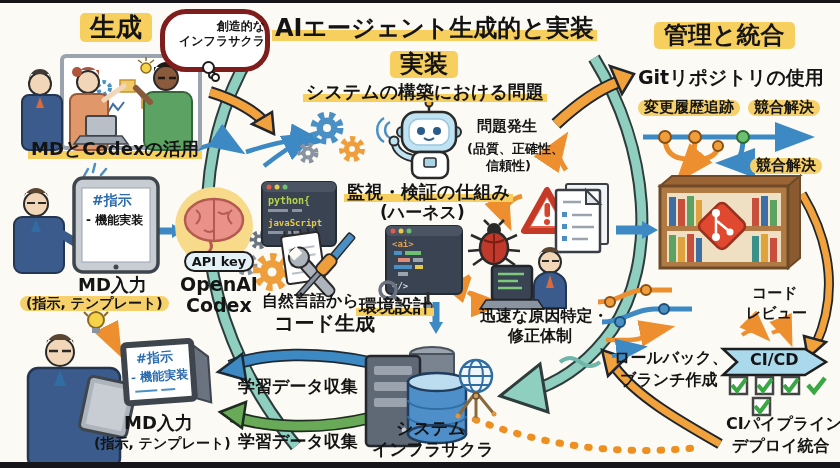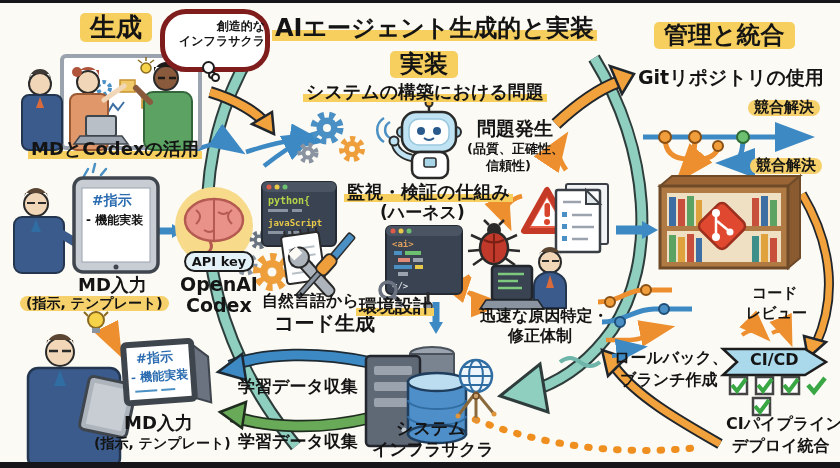--- a/index.html
+++ b/index.html
@@ -427,41 +427,42 @@
 </div>
 <div class="btail" style="left:202px;top:61px;width:9px;height:9px"></div>
 <div class="btail" style="left:211px;top:73px;width:5px;height:5px"></div>
 
 <div class="label hl" style="left:272px;top:16px;font-size:24px">AIエージェント生成的と実装</div>
 <div class="label pill" style="left:390px;top:51px;font-size:24px">実装</div>
 <div class="label hl" style="left:303px;top:83px;font-size:18px">システムの構築における問題</div>
 
 <div class="label pill" style="left:654px;top:22px;font-size:24px">管理と統合</div>
 <div class="label" style="left:638px;top:68px;font-size:19px">Gitリポジトリの使用</div>
+<div class="label hlf" style="left:638px;top:100px;font-size:15px">変更履歴追跡</div>
 <div class="label hlf" style="left:748px;top:100px;font-size:15px">競合解決</div>
 <div class="label hlf" style="left:750px;top:158px;font-size:15px">競合解決</div>
 
 <div class="label hl" style="left:28px;top:140px;font-size:18px">MDとCodexの活用</div>
 
 <div class="label blue" style="left:92px;top:193px;font-size:14px">#指示</div>
 <div class="label" style="left:86px;top:214px;font-size:12px">- 機能実装</div>
 <div class="label" style="left:78px;top:276px;font-size:18px">MD入力</div>
 <div class="label hlf" style="left:20px;top:296px;font-size:14px">(指示, テンプレート)</div>
 
 <div class="apikey">API key</div>
 <div class="label" style="left:180px;top:275px;font-size:19px">OpenAI</div>
 <div class="label" style="left:186px;top:296px;font-size:19px">Codex</div>
 <div class="label" style="left:262px;top:293px;font-size:16px">自然言語から</div>
 <div class="label" style="left:274px;top:313px;font-size:20px">コード生成</div>
 
 <div class="label hl" style="left:344px;top:183px;font-size:18px">監視・検証の仕組み</div>
 <div class="label" style="left:380px;top:204px;font-size:17px">(ハーネス)</div>
 <div class="label hl" style="left:356px;top:297px;font-size:18px">環境設計</div>
 
-<div class="label" style="left:477px;top:119px;font-size:19px">問題発生</div>
+<div class="label" style="left:477px;top:119px;font-size:15px">問題発生</div>
 <div class="label" style="left:467px;top:142px;font-size:13px">(品質、正確性、</div>
 <div class="label" style="left:486px;top:159px;font-size:13px">信頼性)</div>
 <div class="label" style="left:480px;top:308px;font-size:16px">迅速な原因特定・</div>
 <div class="label" style="left:508px;top:328px;font-size:16px">修正体制</div>
 
 <div class="label" style="left:752px;top:286px;font-size:15px">コード</div>
 <div class="label" style="left:746px;top:306px;font-size:15px">レビュー</div>
 <div class="label" style="left:620px;top:372px;font-size:16px">ブランチ作成</div>
 <div class="label" style="left:614px;top:350px;font-size:16px">ロールバック、</div>
 <div class="label" style="left:750px;top:352px;font-size:16px">CI/CD</div>

